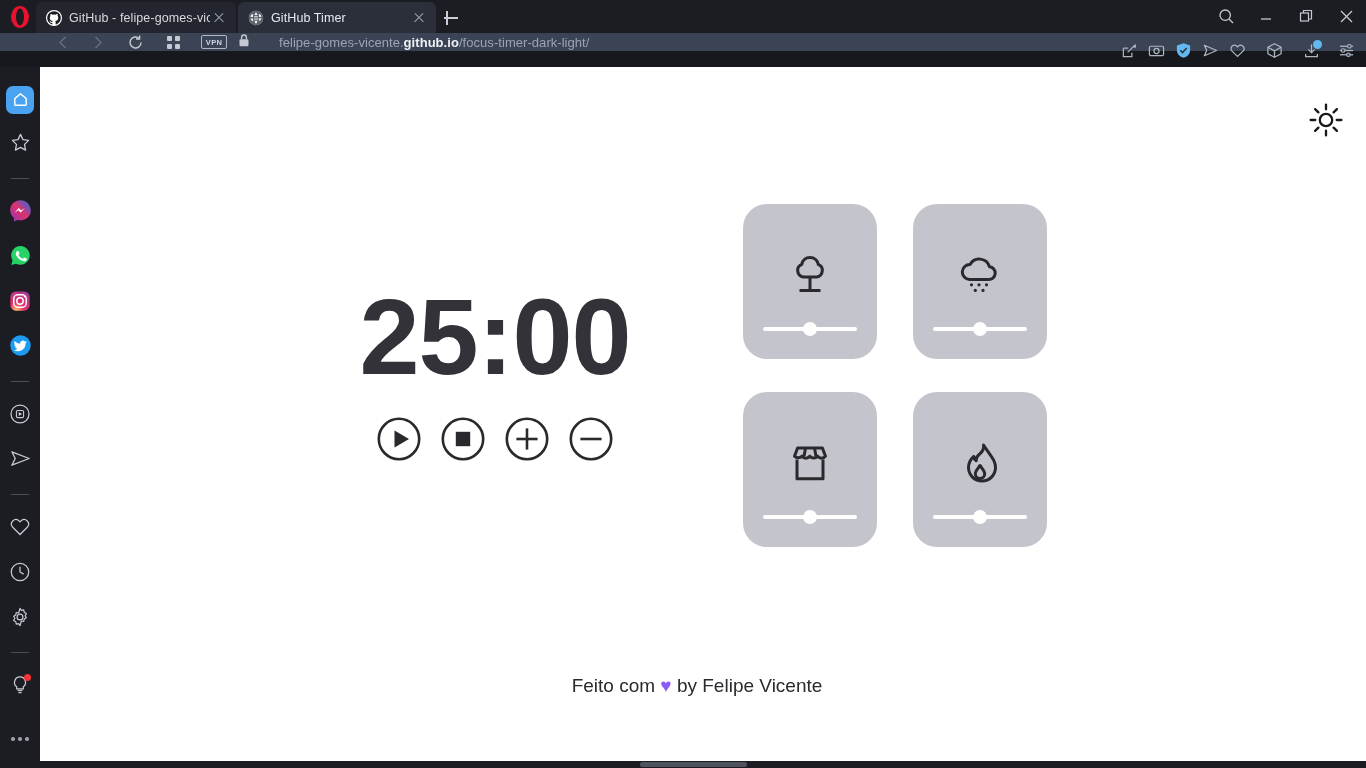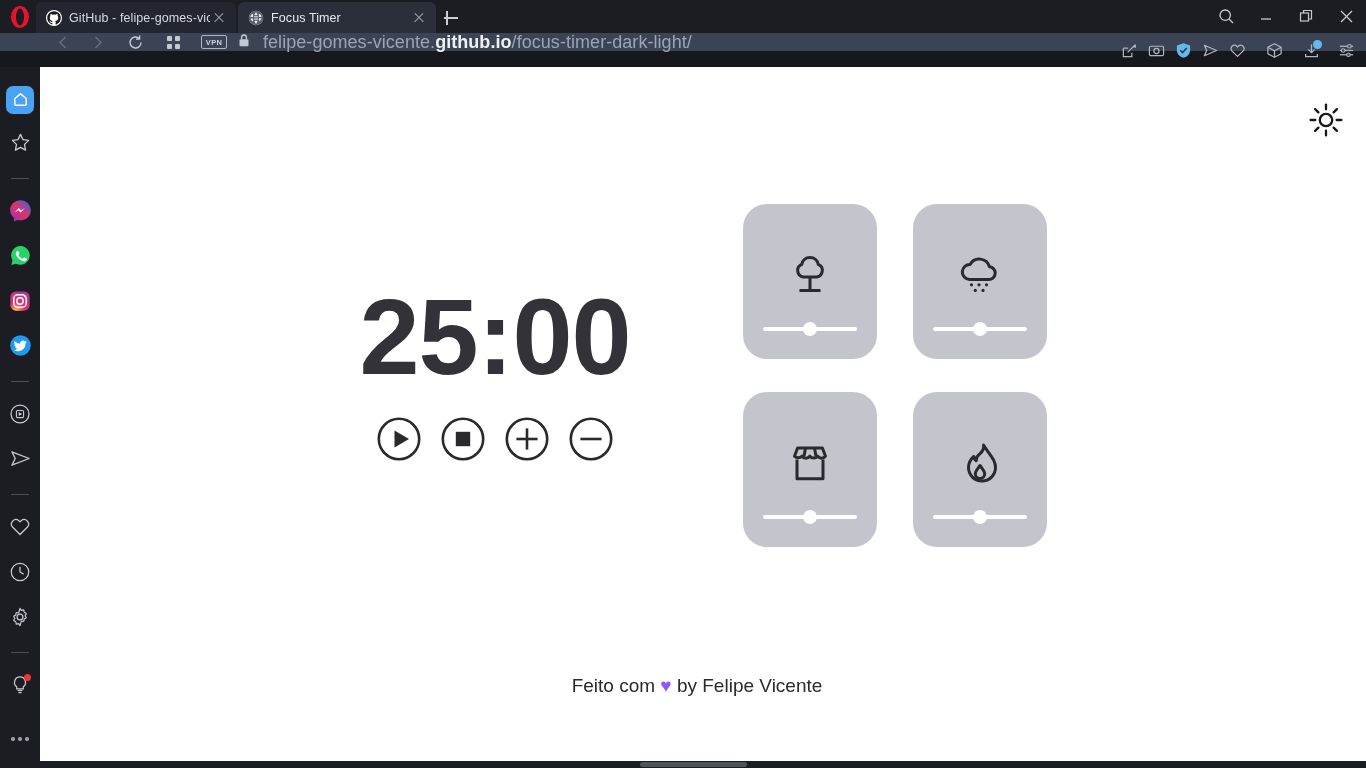--- a/index.html
+++ b/index.html
@@ -70,21 +70,21 @@
   }
   .navbtn { width: 34px; height: 34px; display: flex; align-items: center; justify-content: center; }
   .vpn-chip {
     width: 26px; height: 14px; border: 1.3px solid #aeb6c4; border-radius: 2px;
     font-size: 7.5px; color: #cdd4de; display: flex; align-items: center;
     justify-content: center; letter-spacing: .3px; font-weight: 700;
     margin-left: 11px;
   }
   .lock { margin-left: 10px; }
   .url {
-    margin-left: 12px; font-size: 18px; color: #9aa4b4;
+    margin-left: 28px; font-size: 13px; color: #9aa4b4;
     white-space: nowrap; letter-spacing: .05px;
   }
   .url b { color: #eef1f5; font-weight: 700; }
   .addr-icons { position: absolute; right: 6px; top: 0; height: 34px; display: flex; align-items: center; }
   .ai { width: 27px; height: 34px; display: flex; align-items: center; justify-content: center; position: relative; }
   .dl-badge {
     position: absolute; right: 3px; top: 7px; width: 9px; height: 9px;
     border-radius: 50%; background: #63b8ef;
   }
 
@@ -192,21 +192,21 @@
       <span class="tab-close"></span>
     </div>
 
     <div class="tab active">
       <span class="tab-fav">
         <svg width="16" height="16" viewBox="0 0 16 16">
           <circle cx="8" cy="8" r="7.2" fill="#e9ecef"></circle>
           <path d="M8 .8a7.2 7.2 0 1 0 0 14.4A7.2 7.2 0 0 0 8 .8zm0 1.6c.5 0 1.2 1 1.5 2.6-.5.1-1 .15-1.5.15s-1-.05-1.5-.15C6.8 3.4 7.5 2.4 8 2.4zM4.2 4.1c.3.25.65.47 1.05.64-.15.7-.24 1.45-.26 2.2H2.5c.1-1.1.7-2.1 1.7-2.84zM2.5 8.5h2.5c.02.76.11 1.5.26 2.2-.4.18-.75.4-1.05.65A5.6 5.6 0 0 1 2.5 8.5zM8 13.6c-.5 0-1.2-1-1.5-2.6.5-.1 1-.15 1.5-.15s1 .05 1.5.15c-.3 1.6-1 2.6-1.5 2.6zm0-4.1c-.6 0-1.2.06-1.76.17A11 11 0 0 1 6 8.5h4c-.02.4-.1.8-.24 1.17A7.5 7.5 0 0 0 8 9.5zm-2-2.2c.02-.4.1-.8.24-1.17.56.11 1.16.17 1.76.17s1.2-.06 1.76-.17c.14.37.22.77.24 1.17H6zm5.75 3.7c-.3-.25-.65-.47-1.05-.65.15-.7.24-1.44.26-2.2h2.54a5.6 5.6 0 0 1-1.75 2.85zM11 6.94c-.02-.75-.11-1.5-.26-2.2.4-.17.75-.39 1.05-.64a5.6 5.6 0 0 1 1.71 2.84H11z" fill="#5a5f68"></path>
         </svg>
       </span>
-      <span class="tab-title">Focus Timer</span>
+      <span class="tab-title">GitHub Timer</span>
       <span class="tab-close"></span>
     </div>
 
     <div class="newtab"></div>
 
     <div class="wincontrols">
       <div class="wc">
         <svg width="17" height="17" viewBox="0 0 17 17">
           <circle cx="7.2" cy="7.2" r="5.2" fill="none" stroke="#c5cad2" stroke-width="1.3"></circle>
           <line x1="11" y1="11" x2="15" y2="15" stroke="#c5cad2" stroke-width="1.3"></line>

